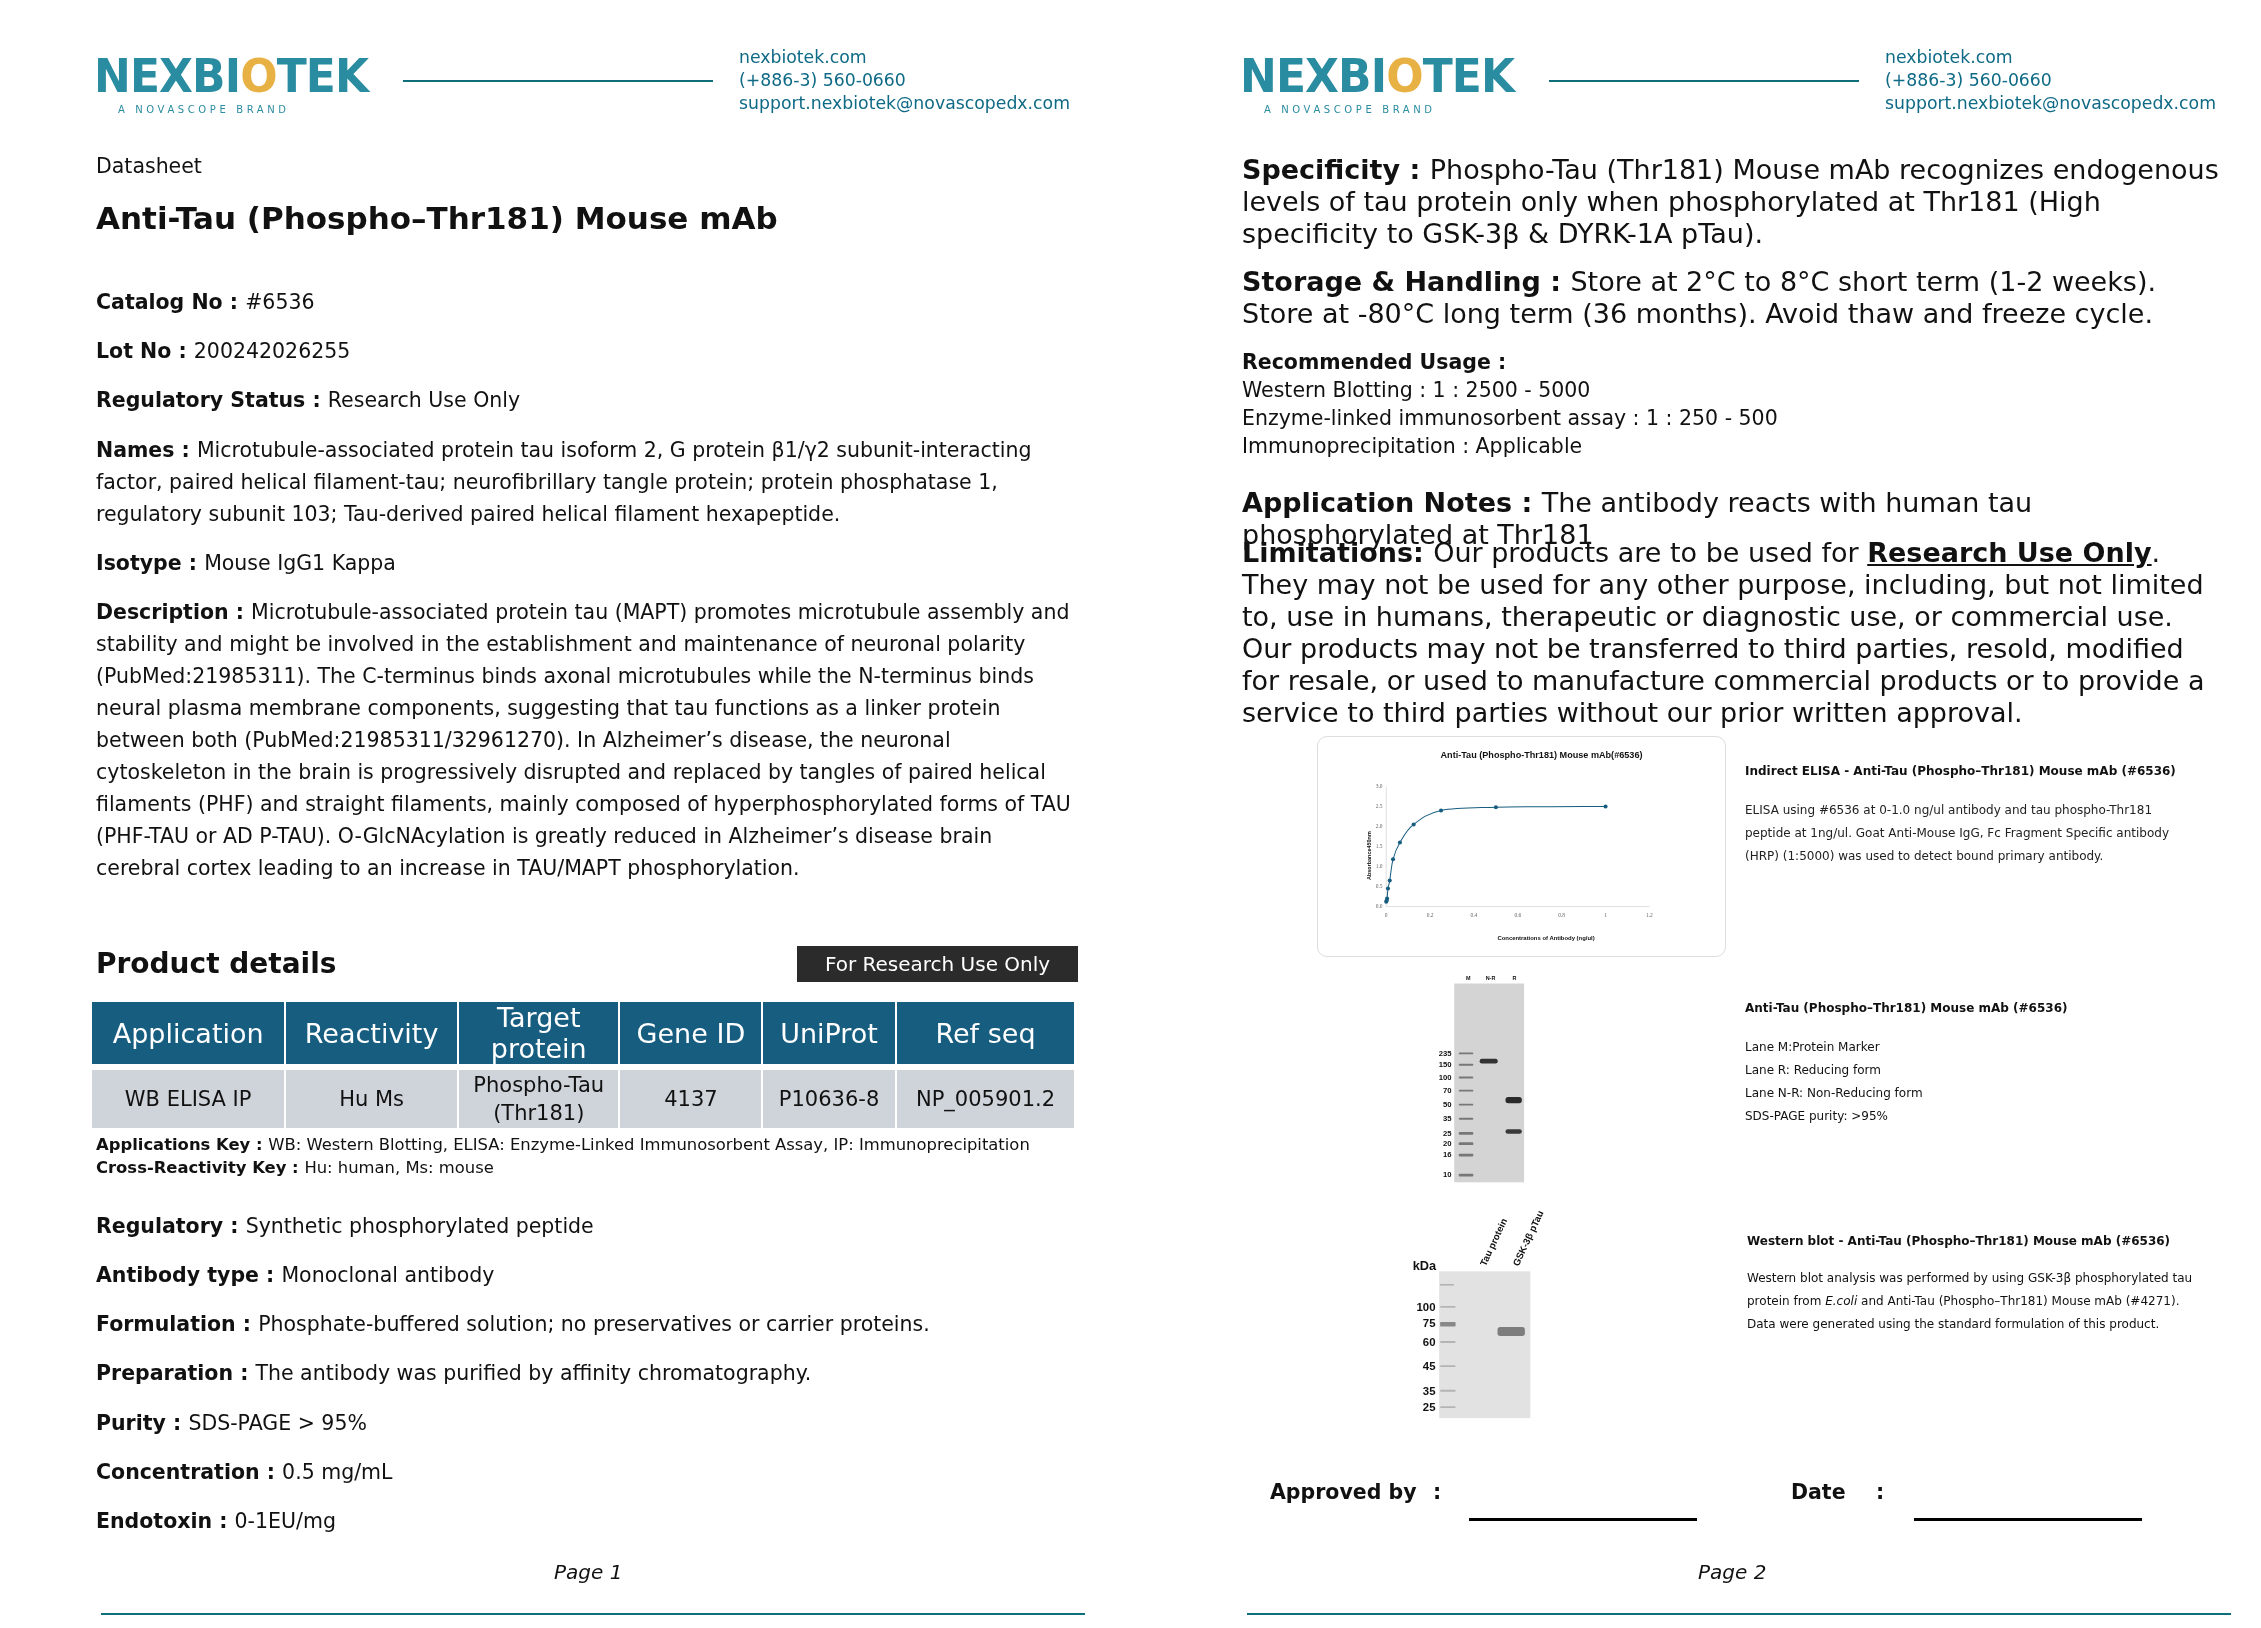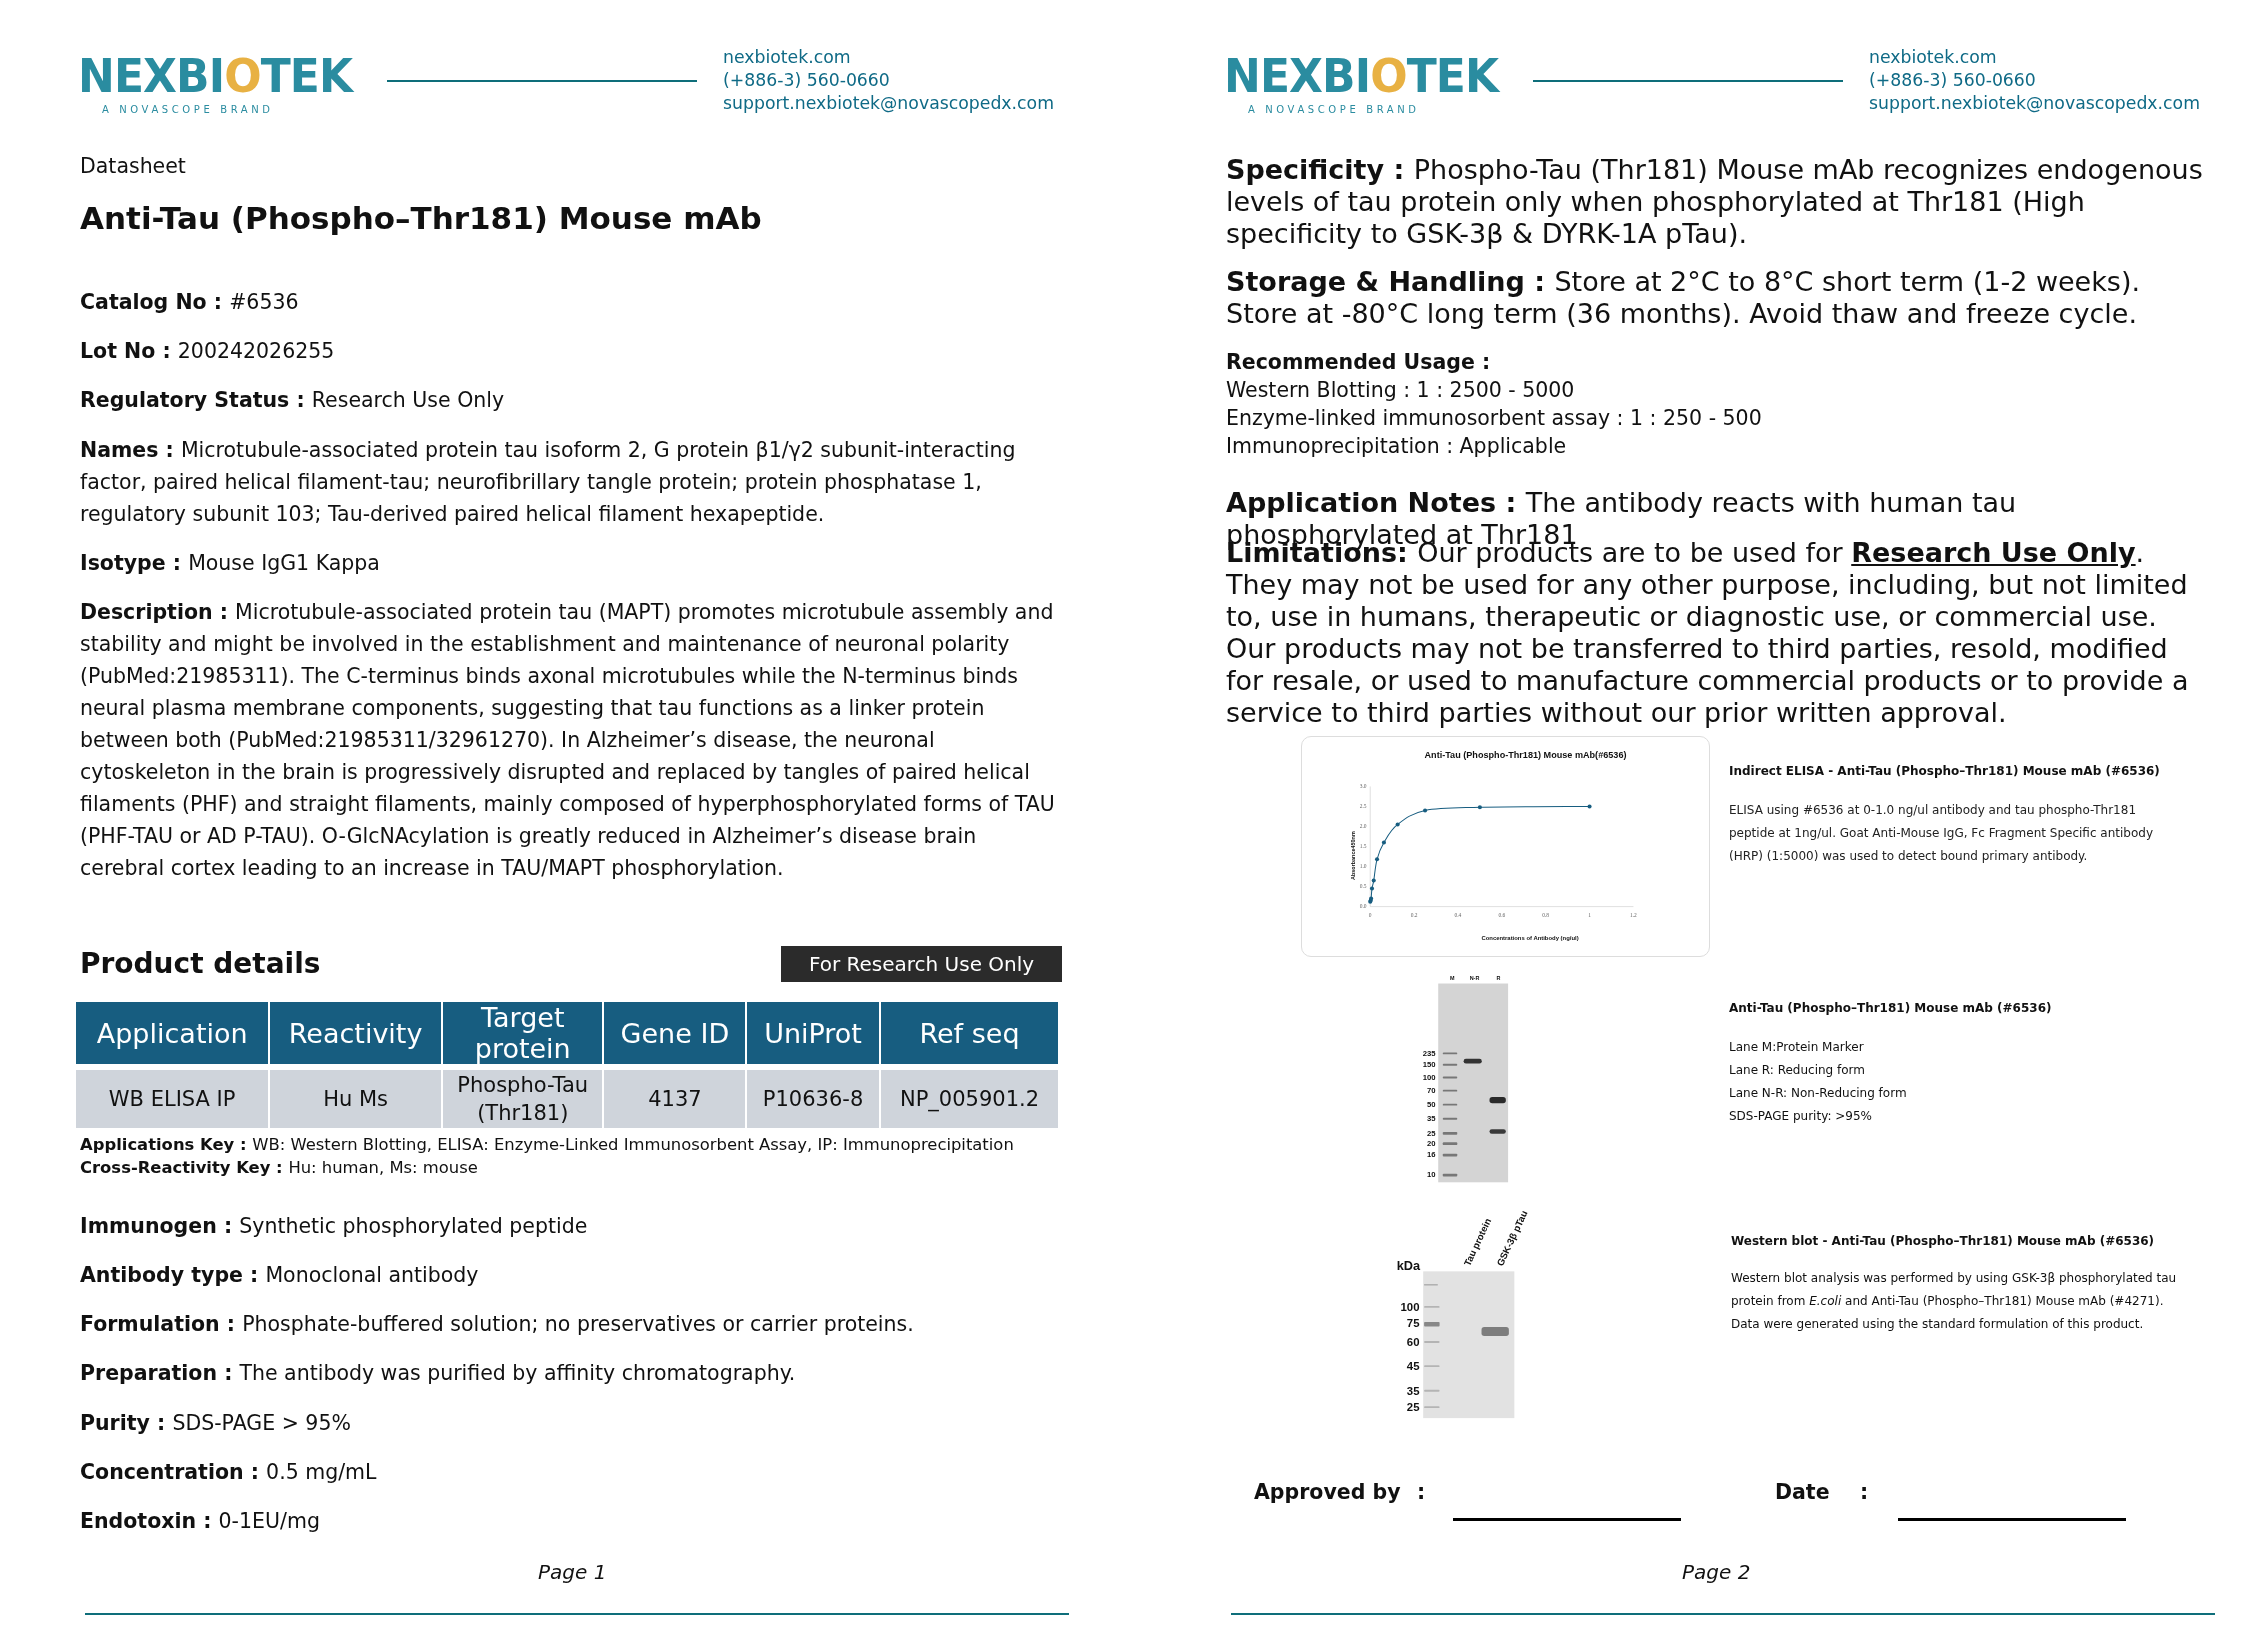--- a/index.html
+++ b/index.html
@@ -1,17 +1,17 @@
 <!DOCTYPE html>
 <html style="font-size:7.3px"><head>
 <meta charset="utf-8">
 <style>
   html,body{margin:0;padding:0;background:#fff;}
   body{width:2261px;height:1629px;position:relative;overflow:hidden;font-family:"DejaVu Sans","Liberation Sans",sans-serif;color:#111;}
-  .page{position:absolute;top:0;width:1131px;height:1232px;}
+  .page{position:absolute;top:0;width:1131px;height:1232px;margin-left:16px;}
   #page1{left:0;} #page2{left:1146px;}
   .logo{position:absolute;left:78px;top:54px;width:237px;}
   .logo-word{font-family:"DejaVu Sans",sans-serif;font-weight:bold;font-size:44px;letter-spacing:-0.9px;color:#2a8ca0;line-height:1;transform:scaleY(1.05);}
   .logo-word .o{color:#e8b143;}
   .logo-sub{font-size:10px;letter-spacing:3.6px;color:#2a8ca0;margin-top:5.5px;padding-left:24px;}
   .hdr-line{position:absolute;left:387px;top:80px;width:310px;height:1.8px;background:#0e6e7a;}
   .contact{position:absolute;right:77px;top:46px;color:#0f6a86;font-size:17.3px;line-height:23px;}
   .p-text{position:absolute;left:80px;font-size:20.5px;line-height:32px;color:#111;}
   .doc-kind{top:150px;}
   .title{position:absolute;left:80px;top:200px;font-size:31px;font-weight:bold;}
@@ -92,21 +92,21 @@
         <td>NP_005901.2</td>
       </tr>
     </tbody>
   </table>
 
   <div class="keys">
     <div><b>Applications Key : </b><span> WB: Western Blotting, ELISA: Enzyme-Linked Immunosorbent Assay, IP: Immunoprecipitation</span></div>
     <div><b>Cross-Reactivity Key : </b><span> Hu: human, Ms: mouse</span></div>
   </div>
 
-  <div class="field" style="top:1210px"><span class="k">Immunogen : </span><span>Synthetic phosphorylated peptide</span></div>
+  <div class="field" style="top:1210px"><span class="k">Regulatory : </span><span>Synthetic phosphorylated peptide</span></div>
   <div class="field" style="top:1259px"><span class="k">Antibody type : </span><span>Monoclonal antibody</span></div>
   <div class="field" style="top:1308px"><span class="k">Formulation : </span><span>Phosphate-buffered solution; no preservatives or carrier proteins.</span></div>
   <div class="field" style="top:1357px"><span class="k">Preparation : </span><span>The antibody was purified by affinity chromatography.</span></div>
   <div class="field" style="top:1407px"><span class="k">Purity : </span><span>SDS-PAGE &gt; 95%</span></div>
   <div class="field" style="top:1456px"><span class="k">Concentration : </span><span>0.5 mg/mL</span></div>
   <div class="field" style="top:1505px"><span class="k">Endotoxin : </span><span>0-1EU/mg</span></div>
 
   <div class="page-no" style="left:538px">Page 1</div>
   <div class="foot-line" style="left:85px;width:984px"></div>
 </div>

